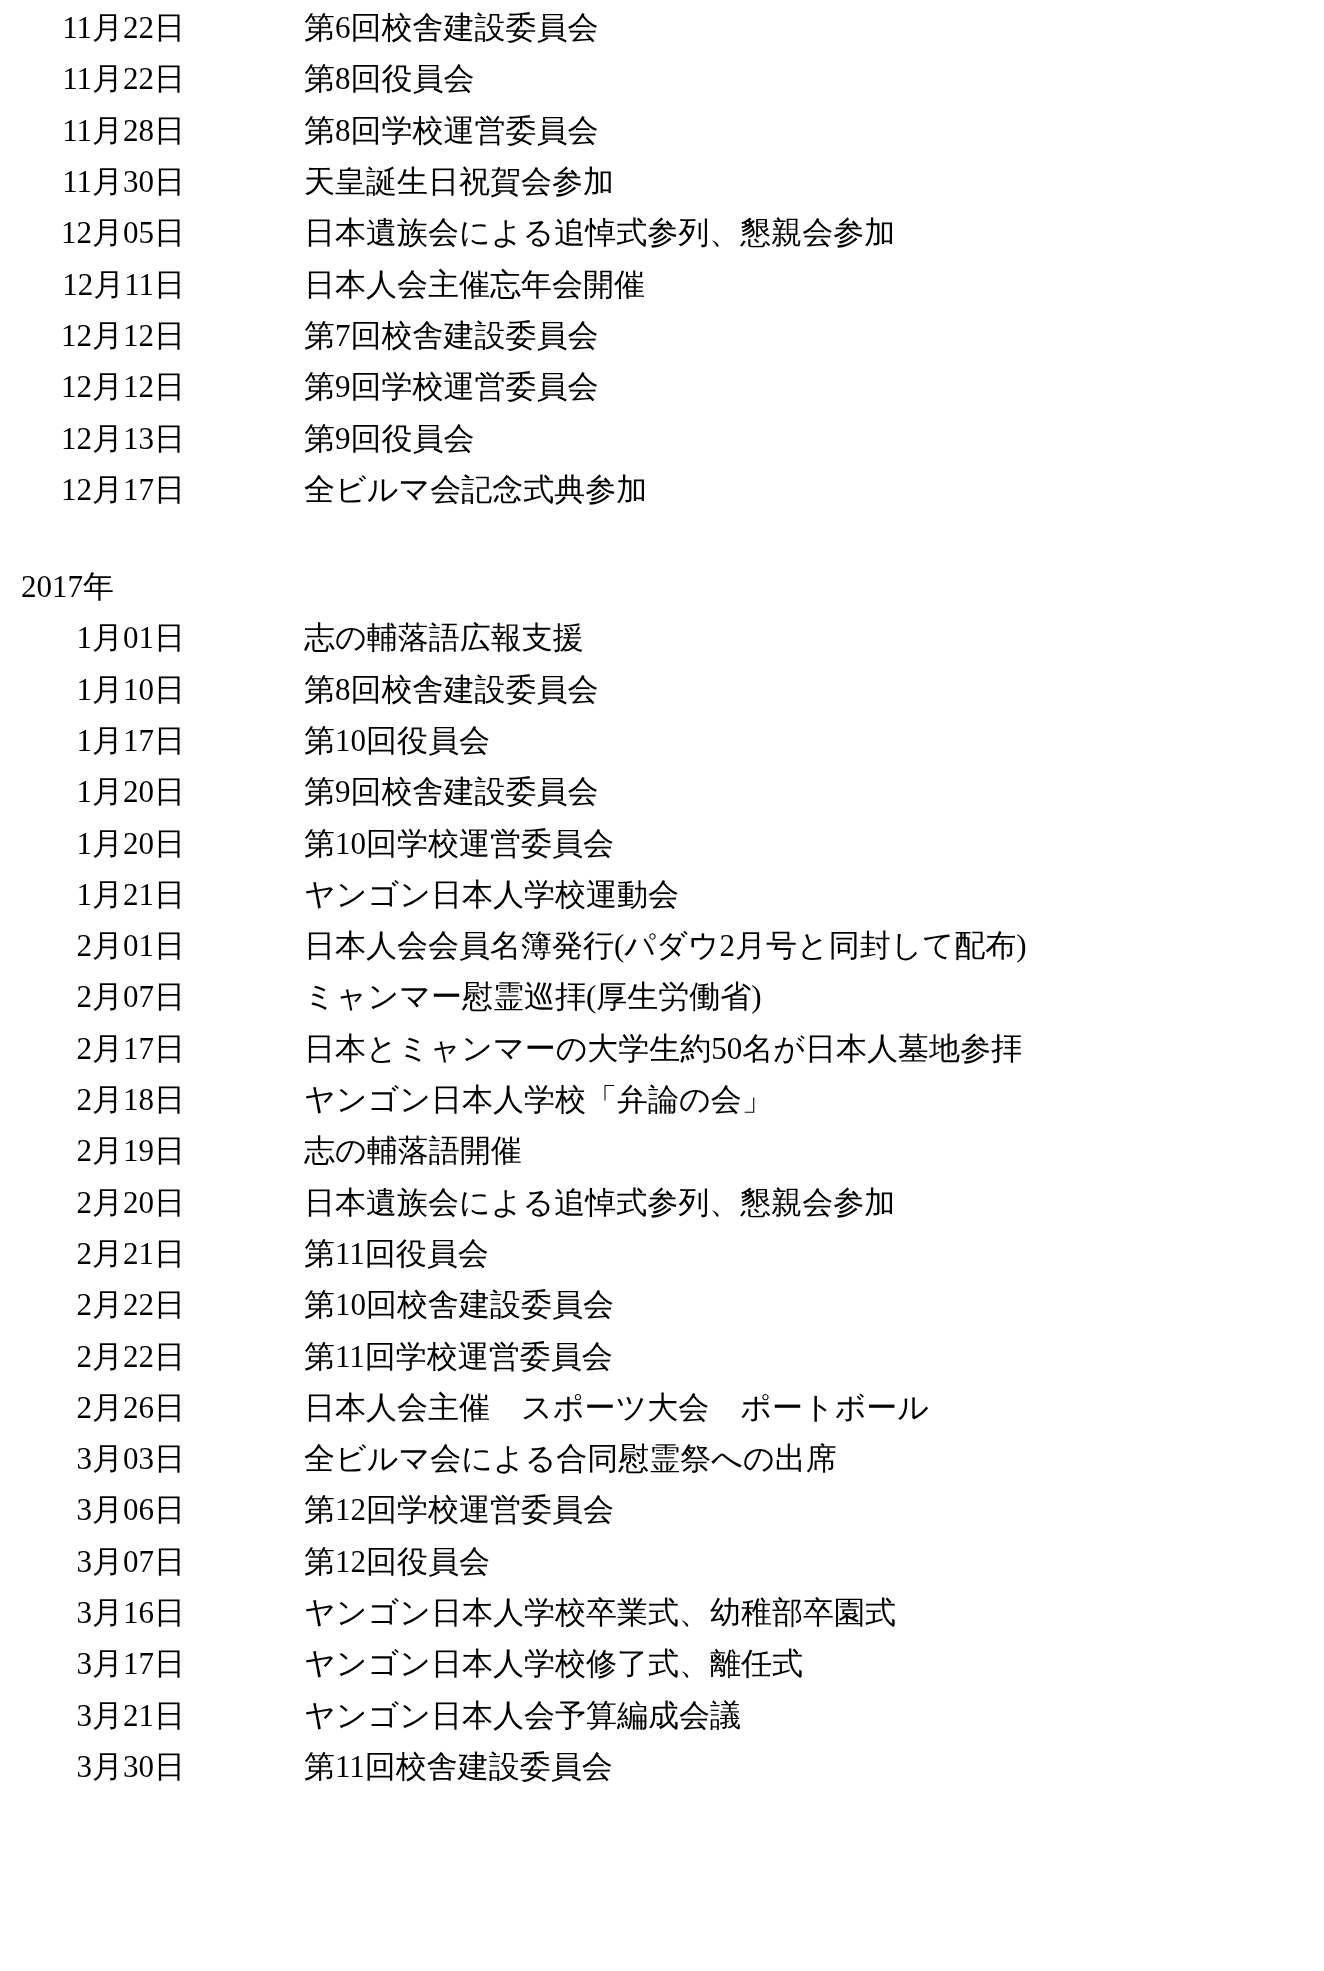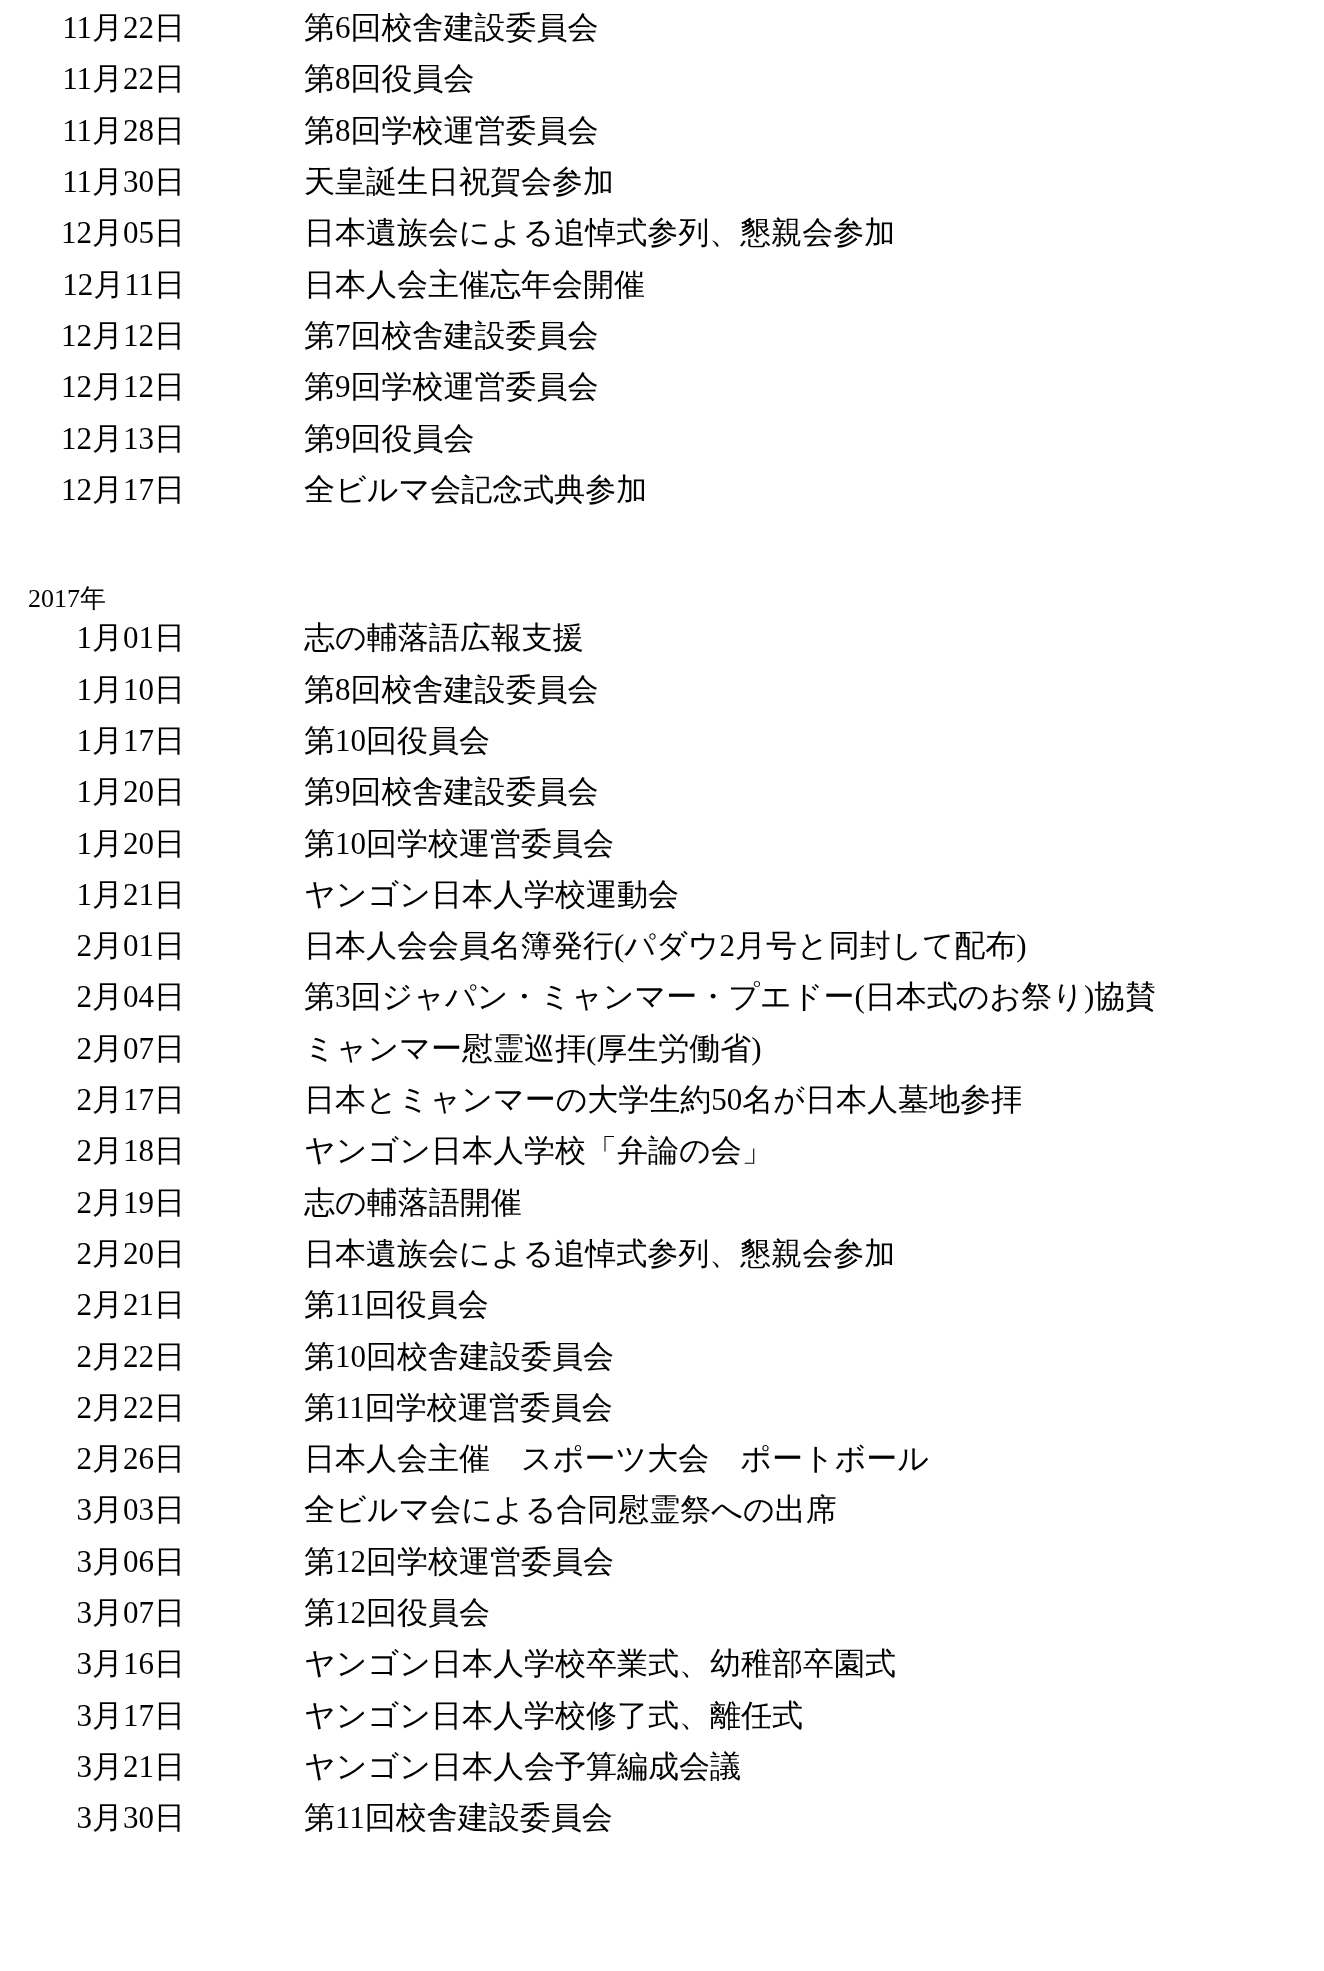--- a/index.html
+++ b/index.html
@@ -31,25 +31,25 @@
     white-space: pre;
     letter-spacing: 0;
     padding-left: 43px;
   }
   .event-cell {
     margin-left: 119px;
     white-space: pre;
   }
   .year-row {
     display: flex;
-    align-items: flex-end;
+    align-items: center;
     height: 51.3px;
     margin-top: 46px;
-    padding-left: 28px;
-    font-size: 26px;
+    padding-left: 21px;
+    font-size: 31px;
     line-height: 1;
   }
 </style>
 </head>
 <body>
 
 <div class="page" id="page-root">
     <div class="schedule-row">
       <span class="date-cell">11月22日</span>
       <span class="event-cell">第6回校舎建設委員会</span>
@@ -115,24 +115,20 @@
     </div>
     <div class="schedule-row">
       <span class="date-cell">1月21日</span>
       <span class="event-cell">ヤンゴン日本人学校運動会</span>
     </div>
     <div class="schedule-row">
       <span class="date-cell">2月01日</span>
       <span class="event-cell">日本人会会員名簿発行(パダウ2月号と同封して配布)</span>
     </div>
     <div class="schedule-row">
-      <span class="date-cell">2月04日</span>
-      <span class="event-cell">第3回ジャパン・ミャンマー・プエドー(日本式のお祭り)協賛</span>
-    </div>
-    <div class="schedule-row">
       <span class="date-cell">2月07日</span>
       <span class="event-cell">ミャンマー慰霊巡拝(厚生労働省)</span>
     </div>
     <div class="schedule-row">
       <span class="date-cell">2月17日</span>
       <span class="event-cell">日本とミャンマーの大学生約50名が日本人墓地参拝</span>
     </div>
     <div class="schedule-row">
       <span class="date-cell">2月18日</span>
       <span class="event-cell">ヤンゴン日本人学校「弁論の会」</span>

